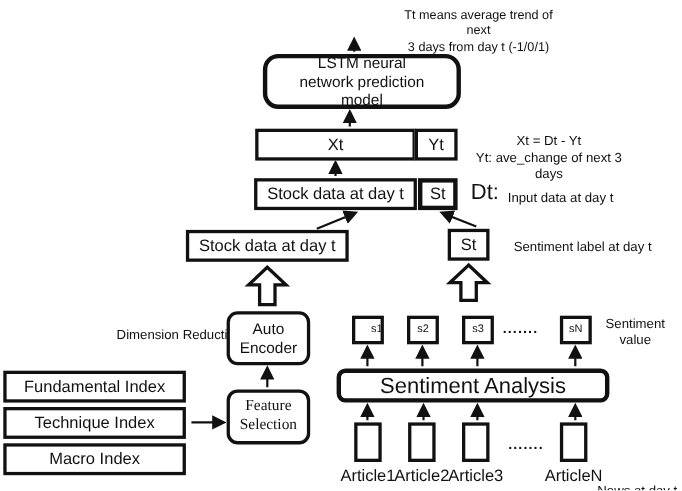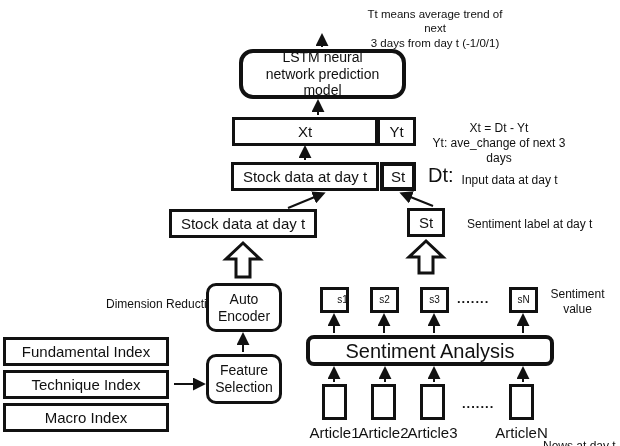--- a/index.html
+++ b/index.html
@@ -59,21 +59,21 @@
 
     <polygon points="243,243 226,259 236,259 236,277 250,277 250,259 260,259" fill="#fff" stroke="#111" stroke-width="3" stroke-linejoin="miter"></polygon>
     <polygon points="426,241 409,257 419,257 419,273 433,273 433,257 443,257" fill="#fff" stroke="#111" stroke-width="3" stroke-linejoin="miter"></polygon>
   </svg>
 
   <div class="note" style="left:356px;top:7px;width:158px;text-align:center;font-size:11.5px;">
     <div>Tt means average trend of next</div>
     <div>3 days from day t (-1/0/1)</div>
   </div>
 
-  <div class="box b-thick b-round-lg" style="left:239px;top:49px;width:167px;height:50px;font-size:14px;padding:0 22px;">LSTM neural network prediction model</div>
+  <div class="box b-thick b-round-lg" style="left:239px;top:49px;width:180px;height:50px;font-size:14px;padding:0 22px;">LSTM neural network prediction model</div>
 
   <div class="box" style="left:232px;top:117px;width:146px;height:29px;">Xt</div>
   <div class="box" style="left:377px;top:117px;width:39px;height:29px;">Yt</div>
   <div class="note center" style="left:428px;top:121px;width:142px;">
     <div>Xt = Dt - Yt</div>
     <div>Yt: ave_change of next 3 days</div>
   </div>
 
   <div class="box" style="left:231px;top:162px;width:148px;height:29px;">Stock data at day t</div>
   <div class="box b-thick" style="left:380px;top:162px;width:36px;height:29px;">St</div>
@@ -81,21 +81,21 @@
     <span class="dt-term">Dt:</span>
     <span class="dt-desc">Input data at day t</span>
   </div>
 
   <div class="box" style="left:169px;top:209px;width:148px;height:29px;">Stock data at day t</div>
   <div class="box" style="left:407px;top:208px;width:38px;height:29px;">St</div>
   <div class="note" style="left:467px;top:217px;">Sentiment label at day t</div>
 
   <div class="note" style="left:106px;top:297px;">Dimension Reduction</div>
   <div class="box b-round" style="left:206px;top:283px;width:76px;height:49px;font-size:14px;padding:0 6px;">Auto Encoder</div>
-  <div class="box b-round" style="left:206px;top:354px;width:76px;height:50px;font-size:14px;padding:0 6px;">Feature Selection</div>
+  <div class="box b-round" style="left:206px;top:354px;width:76px;height:50px;font-size:14px;padding:0 6px;font-family:Liberation Serif, serif;">Feature Selection</div>
 
   <div class="box" style="left:3px;top:337px;width:166px;height:29px;">Fundamental Index</div>
   <div class="box" style="left:3px;top:370px;width:166px;height:29px;">Technique Index</div>
   <div class="box" style="left:3px;top:403px;width:166px;height:29px;">Macro Index</div>
 
   <div class="box small-box" style="left:320px;top:287px;width:29px;height:26px;padding-left:16px;">s1</div>
   <div class="box small-box" style="left:370px;top:287px;width:29px;height:26px;">s2</div>
   <div class="box small-box" style="left:420px;top:287px;width:29px;height:26px;">s3</div>
   <div class="dots" style="left:457px;top:291px;">.......</div>
   <div class="box small-box" style="left:509px;top:287px;width:29px;height:26px;">sN</div>

